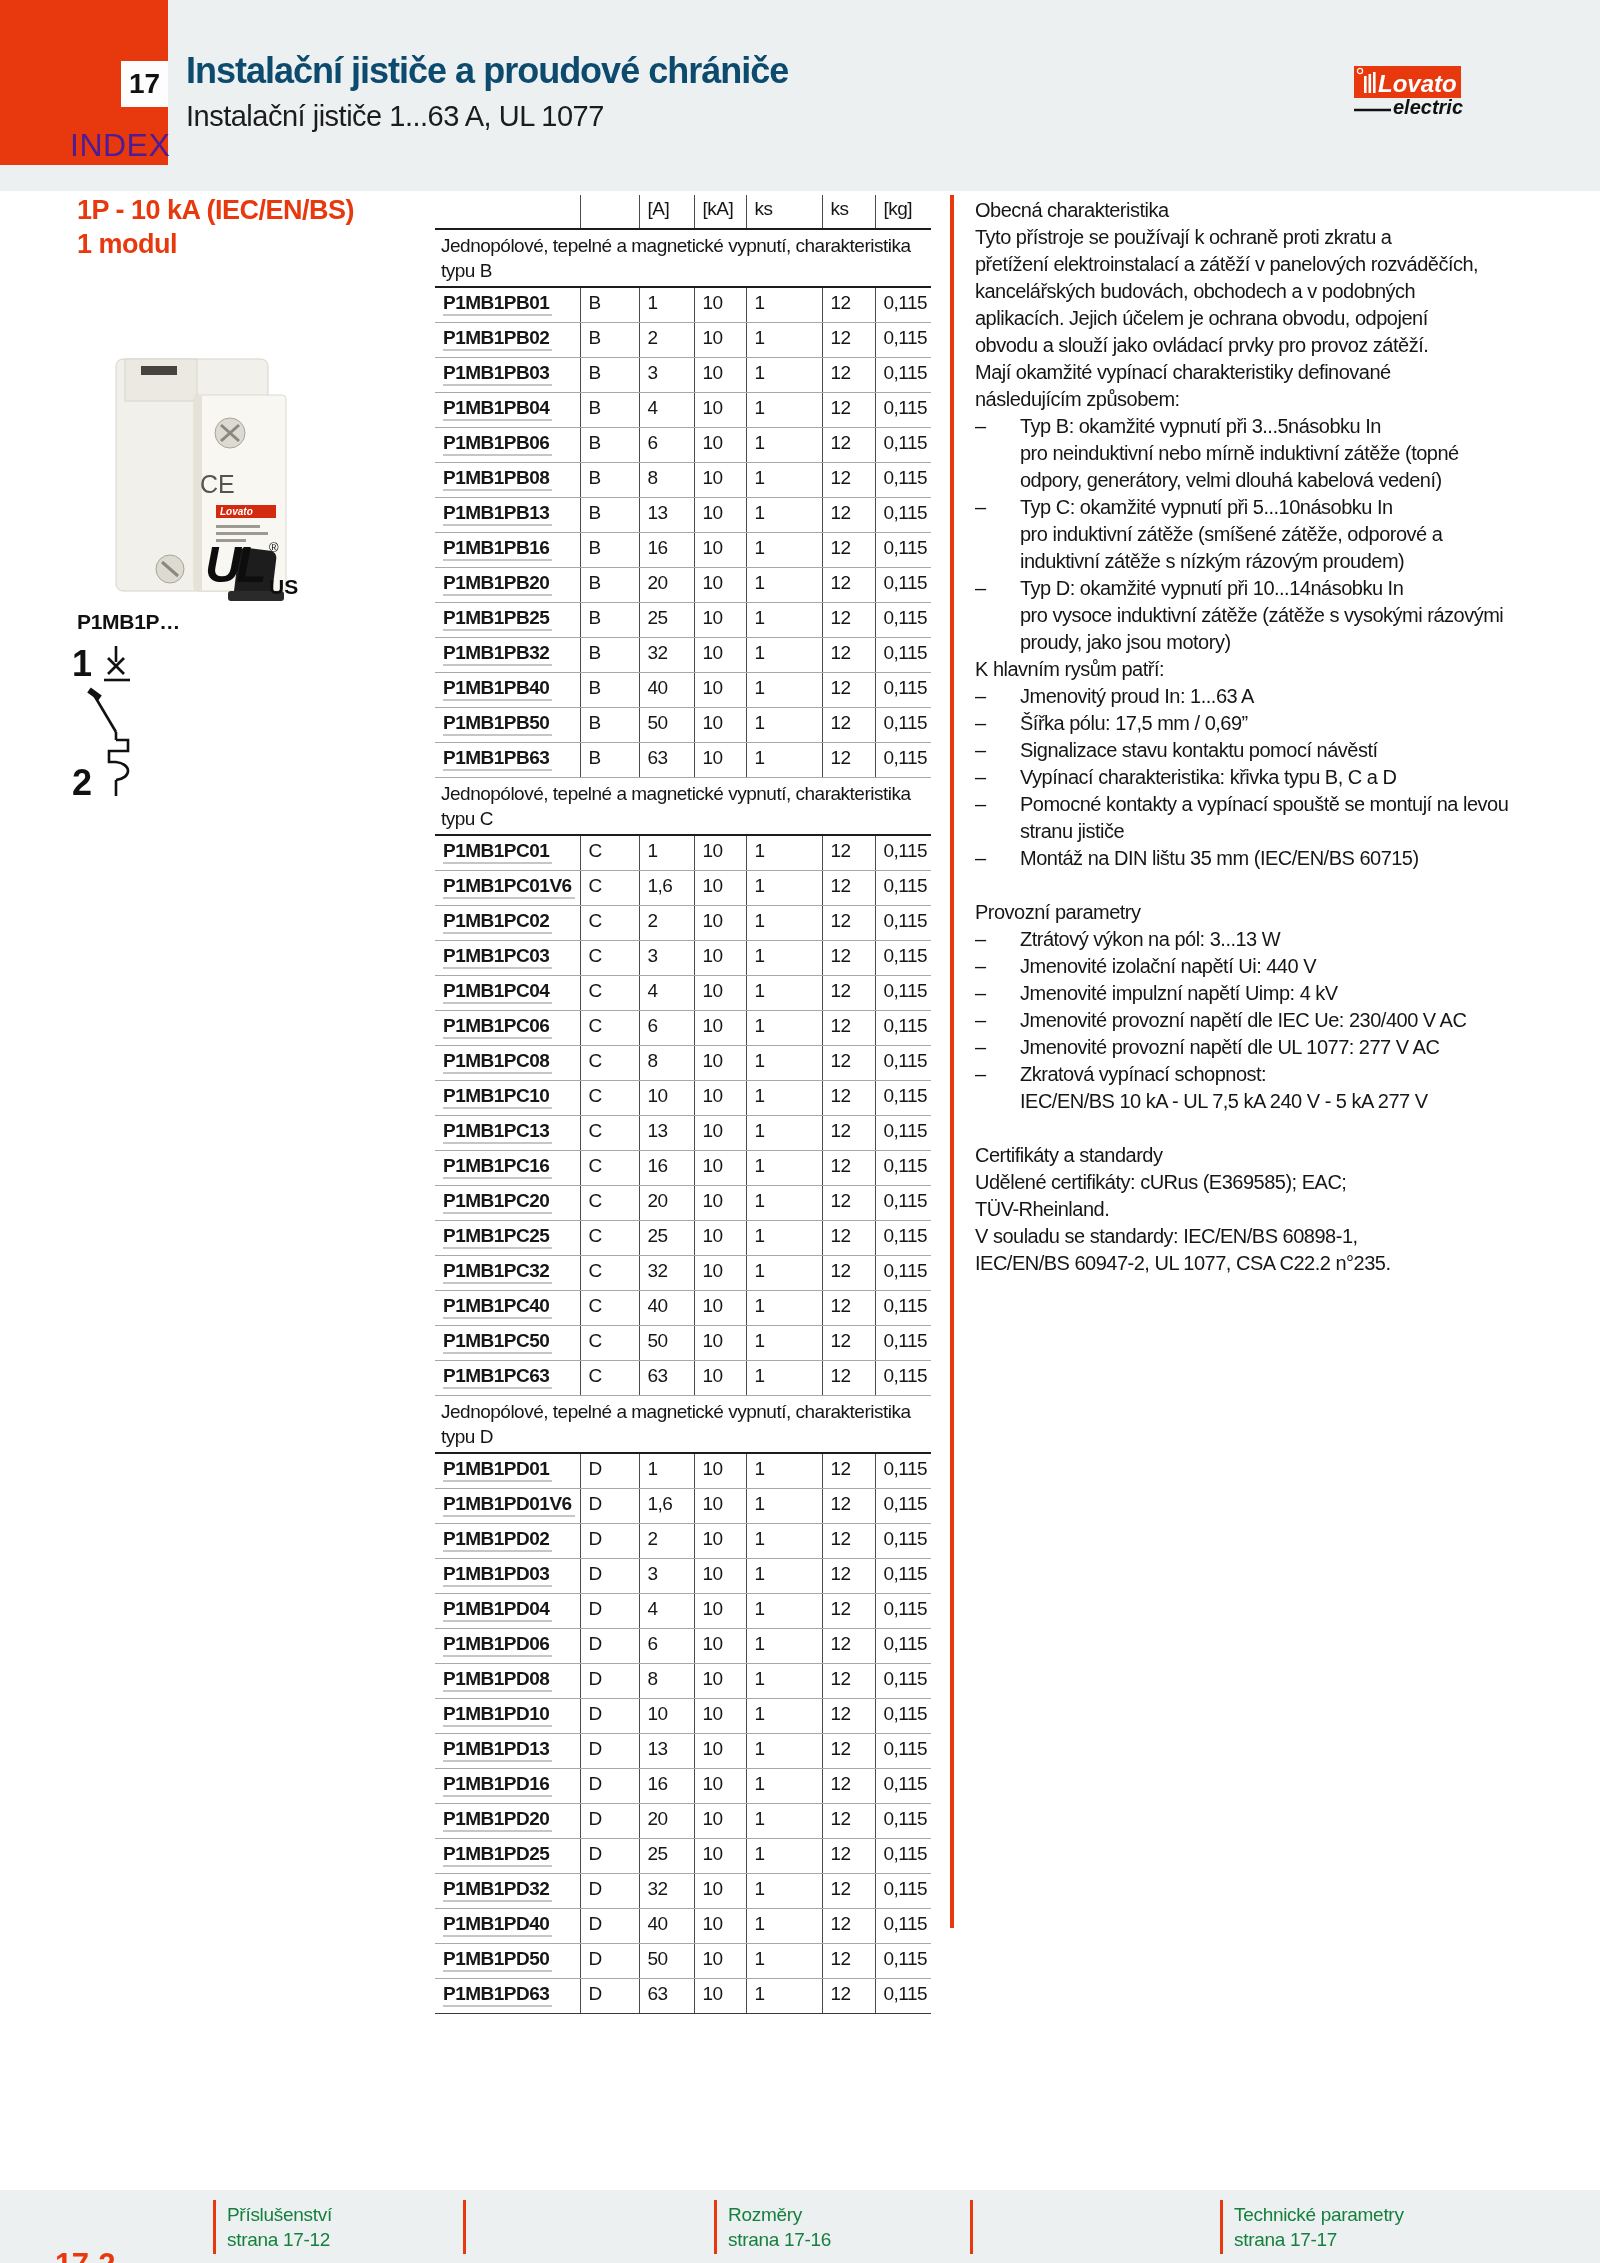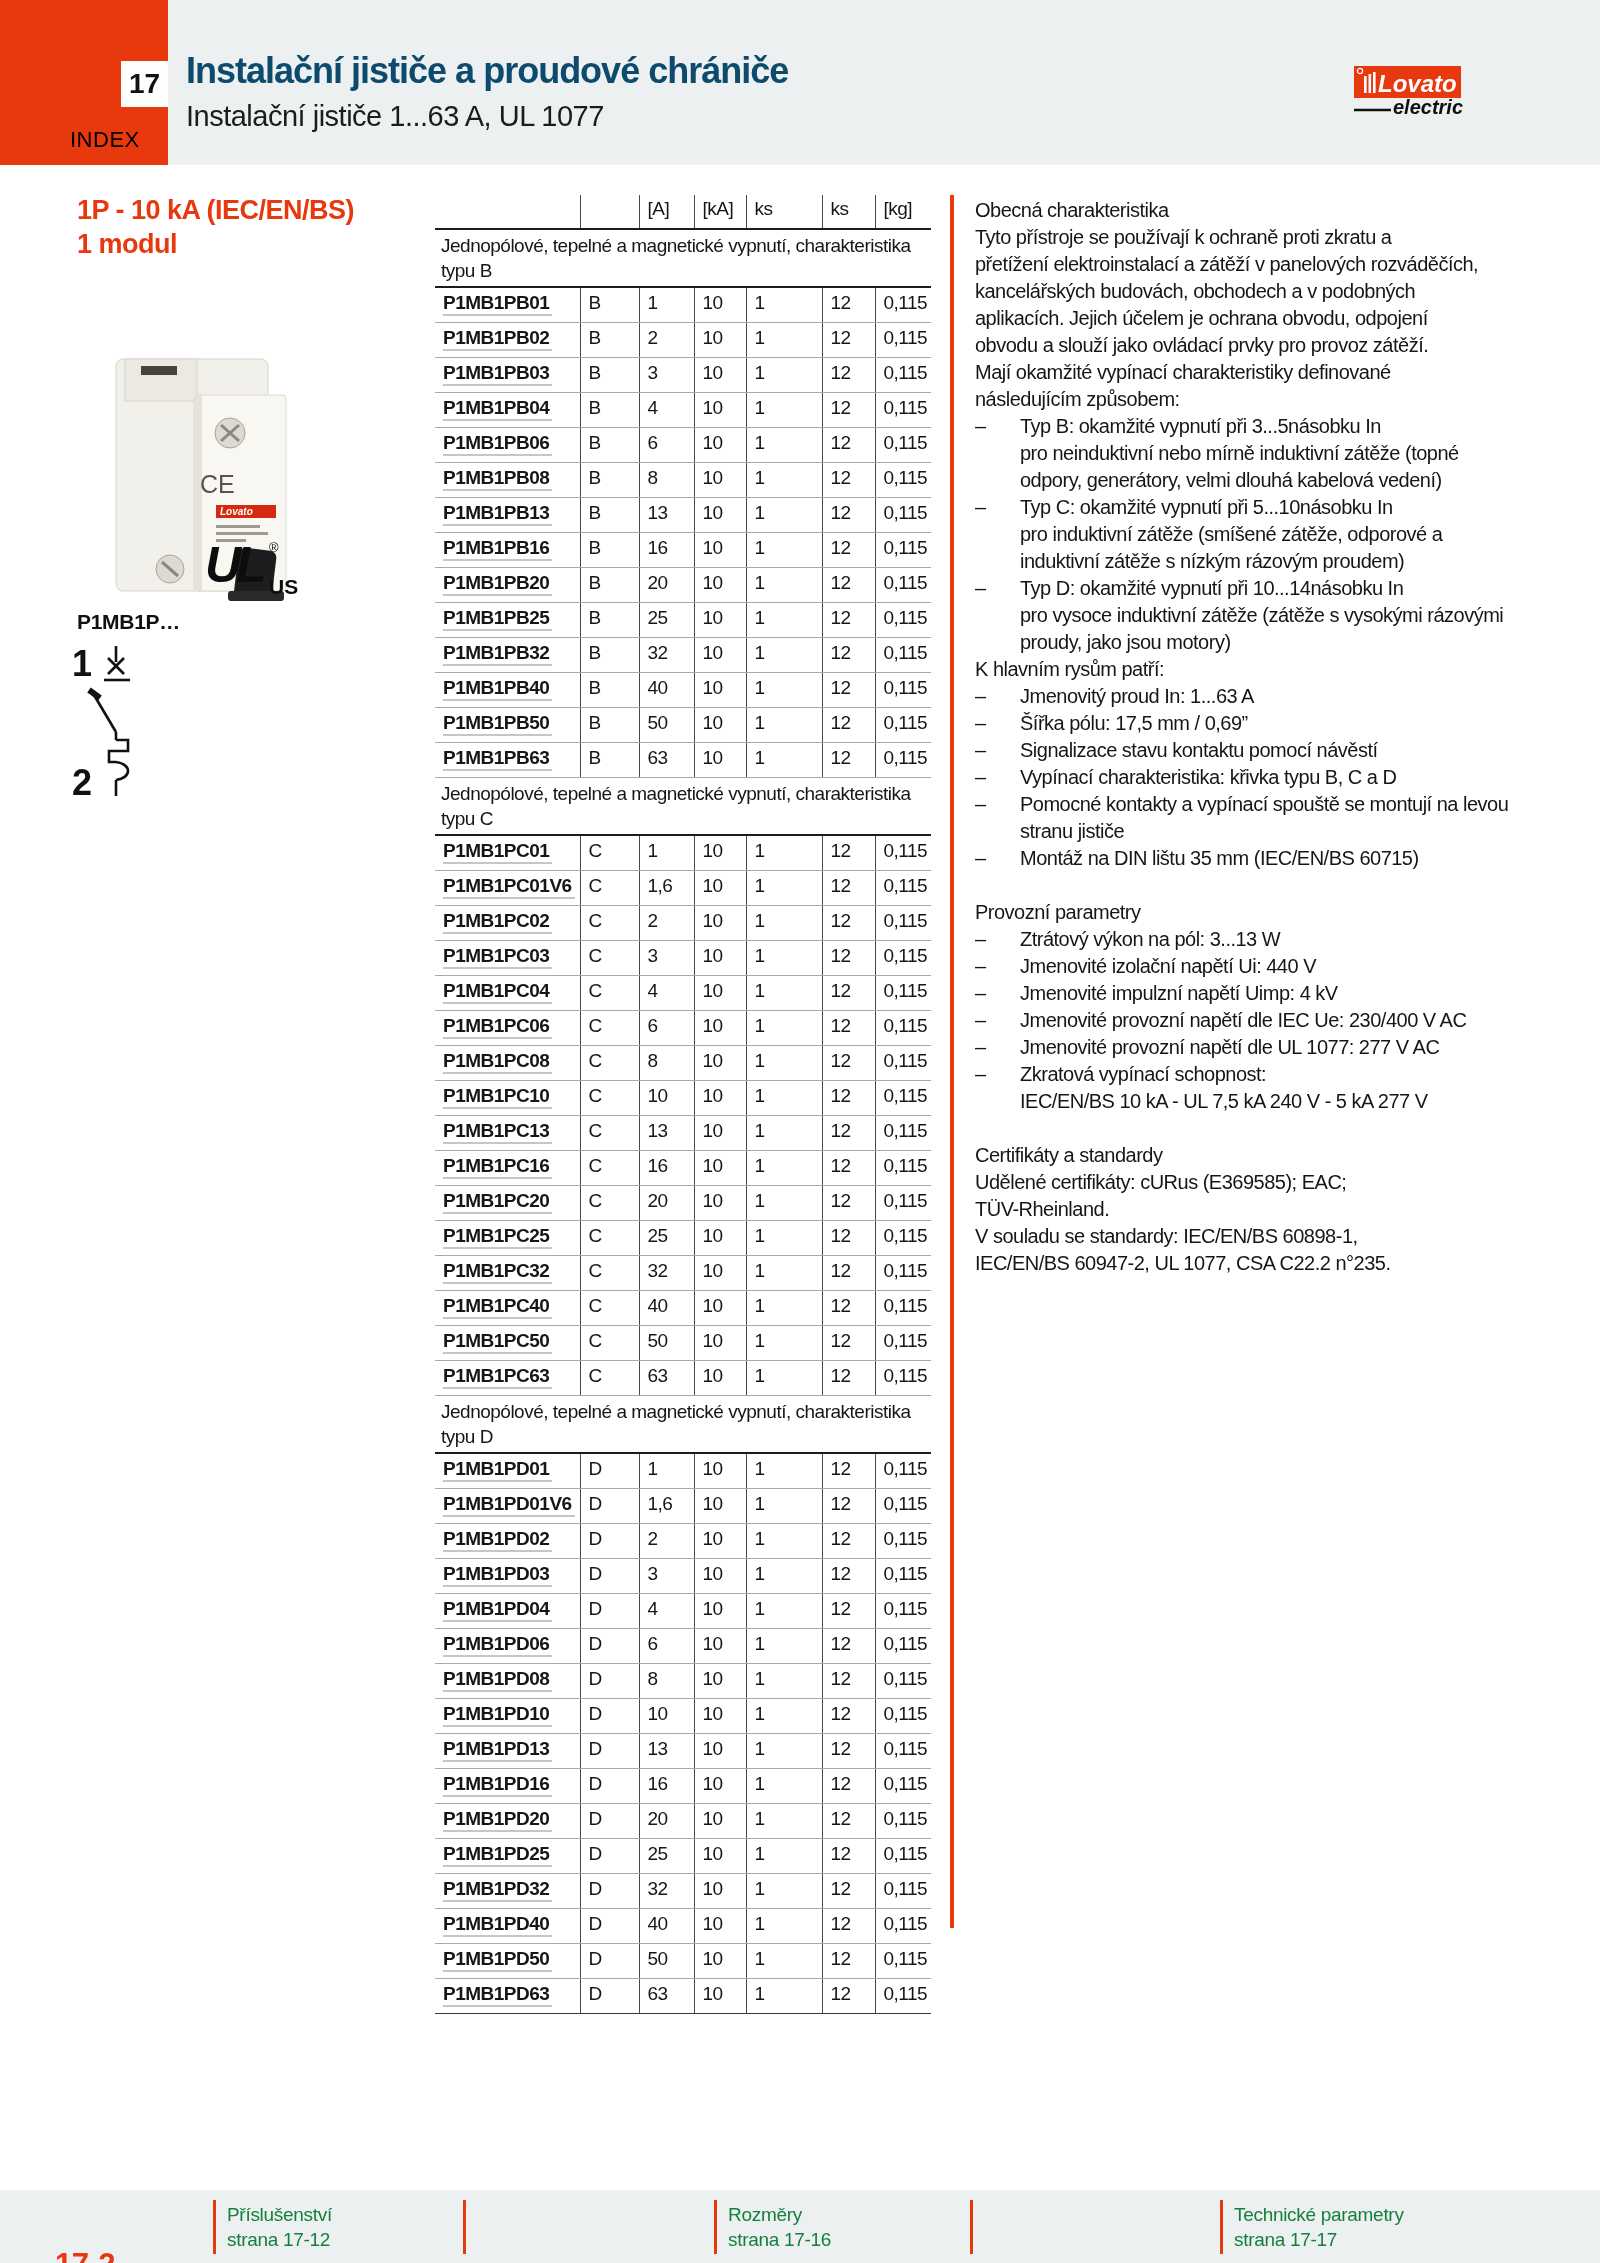--- a/index.html
+++ b/index.html
@@ -1,25 +1,25 @@
 <!DOCTYPE html>
 <html><head>
 <meta charset="utf-8">
 <style>
   html,body{margin:0;padding:0;}
   body{
     width:1600px;height:2263px;position:relative;background:#fff;
     font-family:"Liberation Sans", sans-serif;color:#111;overflow:hidden;
   }
   
-  .top-band{position:absolute;left:0;top:0;width:1600px;height:165px;background:#edf0f0;}
+  .top-band{position:absolute;left:0;top:0;width:1600px;height:191px;background:#edf0f0;}
   .red-block{position:absolute;left:0;top:0;width:168px;height:165px;background:#e8380d;}
   .num-notch{position:absolute;left:121px;top:61px;width:47px;height:46px;background:#fdfdfd;
     display:flex;align-items:center;justify-content:center;font-size:28px;font-weight:bold;color:#111;}
-  .index-label{position:absolute;left:70px;top:127px;font-size:22px;color:#000000;letter-spacing:.5px;}
+  .index-label{position:absolute;left:70px;top:127px;font-size:32px;color:#4c1d95;letter-spacing:.5px;}
   .page-title{position:absolute;left:186px;top:50px;font-size:36px;font-weight:bold;letter-spacing:-1px;color:#0c4a6e;white-space:nowrap;}
   .page-subtitle{position:absolute;left:186px;top:100px;font-size:29px;letter-spacing:-.5px;color:#1c1c1c;white-space:nowrap;}
   .brand-logo{position:absolute;left:1354px;top:64px;}
   
   .prod-heading{position:absolute;left:77px;top:193px;color:#e8380d;font-weight:bold;
     font-size:27px;line-height:34px;letter-spacing:-.5px;white-space:nowrap;}
   .product-photo{position:absolute;left:78px;top:343px;width:268px;height:258px;}
   .ul-mark{position:absolute;left:205px;top:536px;width:95px;height:62px;}
   .prod-code{position:absolute;left:77px;top:610px;font-size:21px;font-weight:bold;letter-spacing:-.3px;}
   .circuit-diagram{position:absolute;left:70px;top:640px;}

